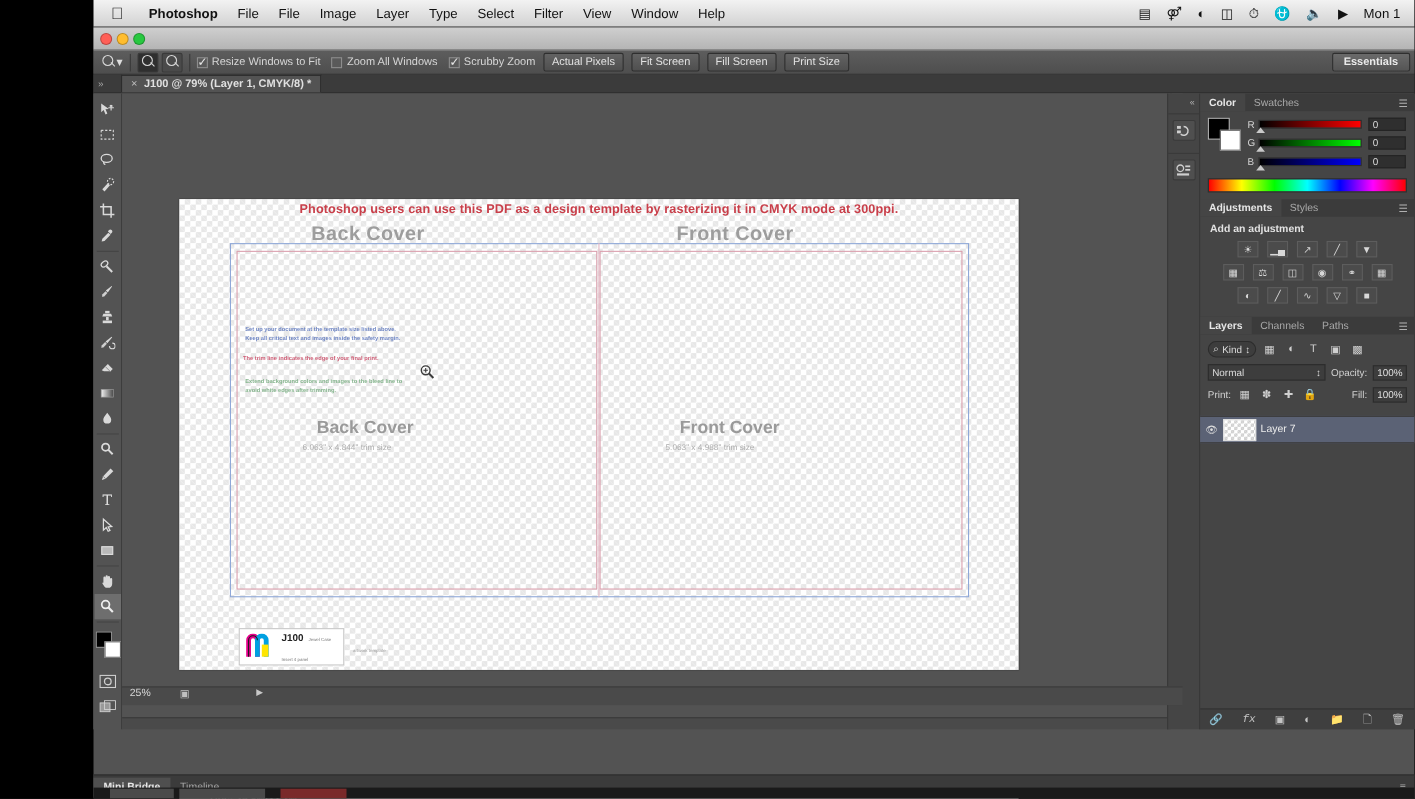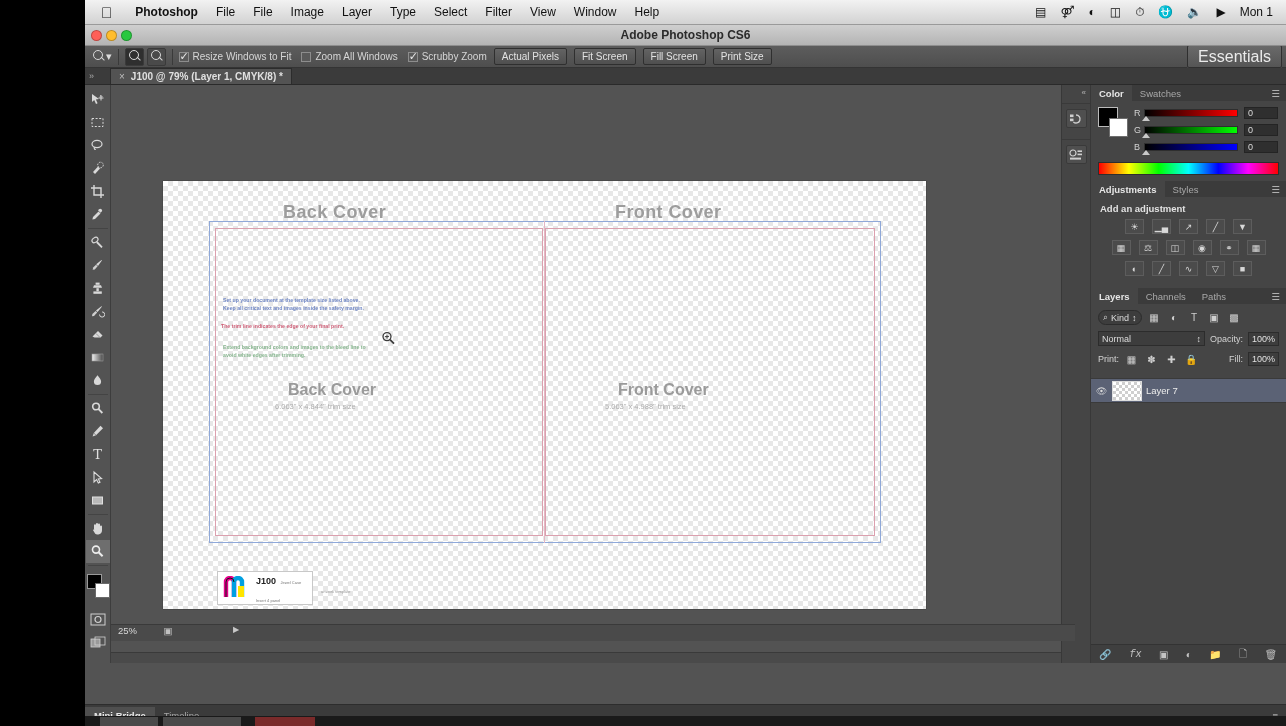--- a/index.html
+++ b/index.html
@@ -46,21 +46,21 @@
           display:flex; align-items:center; justify-content:center; border-radius:2px; }
   .zbtn.on { background:#2f2f2f; }
   .zsm { font-size:11px; color:#ddd; }
   .chk { width:10px; height:10px; border:1px solid #8d8d8d; background:#5a5a5a;
          display:inline-block; position:relative; margin-right:4px; }
   .chk.on::after { content:"✓"; position:absolute; left:0px; top:-3px; font-size:11px; color:#e8e8e8; }
   .obtn { border:1px solid #2f2f2f; background:linear-gradient(#636363,#4f4f4f);
           border-radius:2px; padding:2px 7px; color:#e2e2e2; font-size:10px; margin-left:7px; }
   .esswrap { margin-left:auto; padding-right:4px; }
   .essbtn { border:1px solid #2f2f2f; background:linear-gradient(#6a6a6a,#555);
-            border-radius:2px; padding:2px 10px; color:#eaeaea; font-size:16px; }
+            border-radius:2px; padding:2px 10px; color:#eaeaea; font-size:10px;font-weight:bold; }
 
   
   .tabbar { height:17px; background:#3b3b3b; border-bottom:1px solid #2a2a2a;
             display:flex; align-items:flex-end; }
   .arrows { width:25px; color:#aaa; font-size:9px; padding-left:4px; padding-bottom:3px; }
   .doctab { background:#535353; border:1px solid #2c2c2c; border-bottom:none;
             height:16px; display:flex; align-items:center; padding:0 8px;
             color:#e0e0e0; font-size:10px; font-weight:bold; gap:6px; }
   .doctab .x { font-size:10px; color:#bdbdbd; font-weight:normal; }
 
@@ -267,21 +267,20 @@
   </div>
 
   <div class="ps">
 
     <div class="titlebar">
       <span class="lights">
         <span class="lt r"></span>
         <span class="lt y"></span>
         <span class="lt g"></span>
       </span>
-      <span class="t">Adobe Photoshop CS6</span>
     </div>
 
     <div class="optbar">
       <span class="zicon"></span>
       <span class="zsm">▾</span>
       <span class="sep"></span>
       <span class="zbtn on">
           <span class="zicon"></span>
         </span>
       <span class="zbtn" style="margin-left:3px">
@@ -461,20 +460,21 @@
 
         <div class="doc">
           <div class="checker"></div>
 
           <div class="guide-blue" style="left:46px; top:40px; width:672px; height:322px;"></div>
 
           <div class="guide-red" style="left:52px; top:47px; width:328px; height:308px;"></div>
           <div class="guide-red" style="left:382px; top:47px; width:330px; height:308px;"></div>
           <div class="guide-fold" style="left:381px; top:40px; height:322px;"></div>
 
+          <div class="hdrtext">Photoshop users can use this PDF as a design template by rasterizing it in CMYK mode at 300ppi.</div>
           <div class="cover-lg bc-top">Back Cover</div>
           <div class="cover-lg fc-top">Front Cover</div>
 
           <div class="cover-mid bc-mid">Back Cover</div>
           <div class="trim-lbl bc-trim">6.063" x 4.844" trim size</div>
           <div class="cover-mid fc-mid">Front Cover</div>
           <div class="trim-lbl fc-trim">5.063" x 4.988" trim size</div>
 
 
           <div class="note blue">Set up your document at the template size listed above. Keep all critical text and images inside the safety margin.</div>

